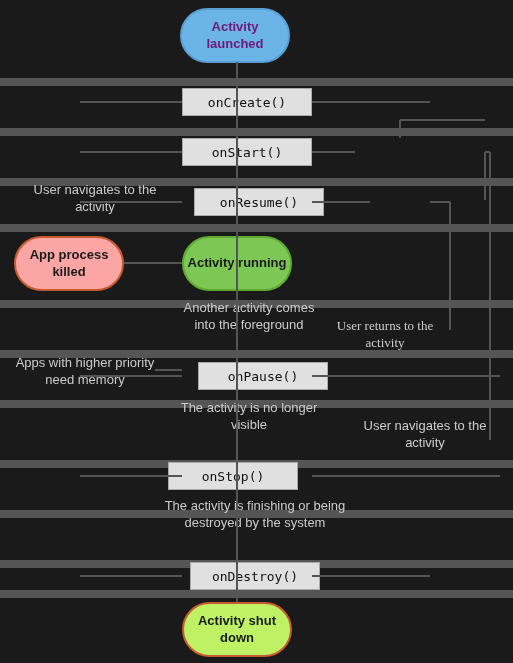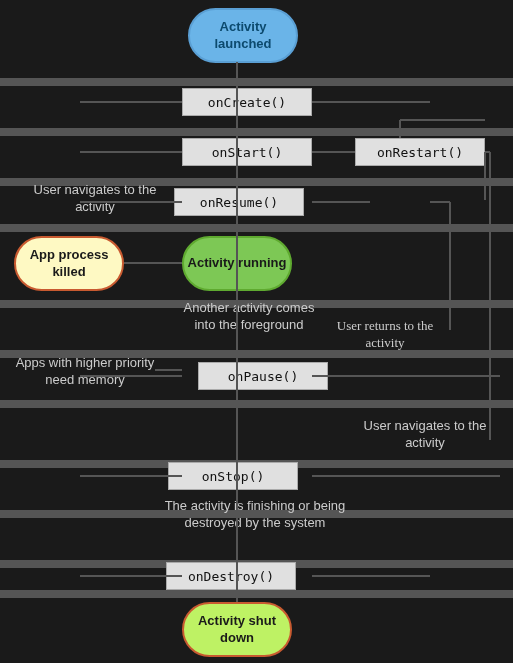--- a/index.html
+++ b/index.html
@@ -28,39 +28,39 @@
       justify-content: center;
       text-align: center;
       font-weight: bold;
       font-size: 13px;
       line-height: 1.3;
     }
 
     .oval-blue {
       background: #6ab4e8;
       border: 2px solid #5a9fd4;
-      color: #0c4a6e;
-      width: 110px;
-      height: 55px;
-      left: 188px;
+      color: #701a75;
+      width: 110px;
+      height: 55px;
+      left: 180px;
       top: 8px;
     }
 
     .oval-green {
       background: #7dc855;
       border: 2px solid #5faa30;
       color: #1a1a1a;
       width: 110px;
       height: 55px;
       left: 182px;
       top: 236px;
     }
 
     .oval-orange-red {
-      background: #fef9c3;
+      background: #fca5a5;
       border: 2px solid #c85a30;
       color: #1a1a1a;
       width: 110px;
       height: 55px;
       left: 14px;
       top: 236px;
     }
 
     .oval-salmon {
       background: #bef264;
@@ -129,25 +129,22 @@
   </div>
 
   <div class="method-box" style="left:182px; top:138px;">
     <span>onStart()</span>
   </div>
 
   <div class="method-box" style="left:182px; top:88px;">
     <span>onCreate()</span>
   </div>
 
-  <div class="method-box" style="left:355px; top:138px;">
-    <span>onRestart()</span>
-  </div>
-
-  <div class="method-box" style="left:174px; top:188px;">
+
+  <div class="method-box" style="left:194px; top:188px;">
     <span>onResume()</span>
   </div>
 
   <div class="oval oval-green">
     <span>Activity
 running</span>
   </div>
 
   <div class="oval oval-orange-red">
     <span>App process
@@ -166,36 +163,40 @@
 
   <div class="label" style="left:10px; top:355px; width:150px;">
     <span>Apps with higher priority
 need memory</span>
   </div>
 
   <div class="method-box" style="left:198px; top:362px;">
     <span>onPause()</span>
   </div>
 
+  <div class="label" style="left:174px; top:400px; width:150px;">
+    <span>The activity is
+no longer visible</span>
+  </div>
 
   <div class="label" style="left:360px; top:418px; width:130px;">
     <span>User navigates
 to the activity</span>
   </div>
 
   <div class="method-box" style="left:168px; top:462px;">
     <span>onStop()</span>
   </div>
 
   <div class="label" style="left:150px; top:498px; width:210px;">
     <span>The activity is finishing or
 being destroyed by the system</span>
   </div>
 
-  <div class="method-box" style="left:166px; top:562px;">
+  <div class="method-box" style="left:190px; top:562px;">
     <span>onDestroy()</span>
   </div>
 
   <div class="oval oval-salmon">
     <span>Activity
 shut down</span>
   </div>
 
   <div class="label" style="left:20px; top:182px; width:150px;">
     <span>User navigates

